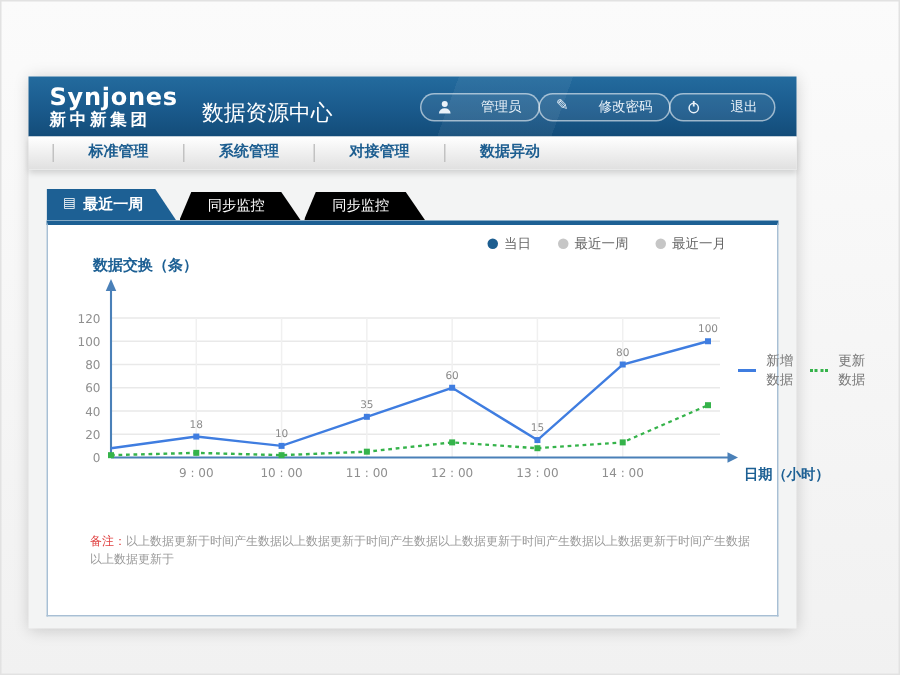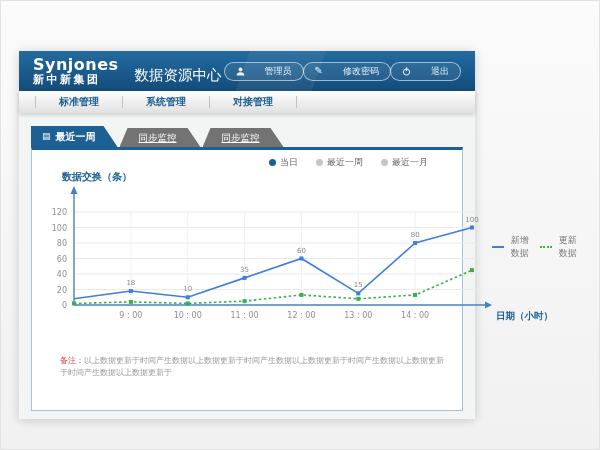--- a/index.html
+++ b/index.html
@@ -3,21 +3,21 @@
 <meta charset="utf-8">
 <style>
   * { margin:0; padding:0; box-sizing:border-box; }
   html,body { width:600px; height:450px; overflow:hidden; }
   body {
     font-family:"DejaVu Sans","Liberation Sans",sans-serif;
     background:linear-gradient(180deg,#fbfbfb,#f1f1f1);
     border:1px solid #e2e2e2;
     position:relative;
   }
-  .page { position:absolute; left:18px; top:50px; width:456px; height:368px;
+  .page { position:absolute; left:18px; top:50px; width:512px; height:368px;
           box-shadow:0 1px 10px rgba(0,0,0,.18); background:#f3f4f4; }
 
   
   .header { height:40px; position:relative; display:flex; align-items:center; padding:0 14px;
             background:linear-gradient(180deg,#236b9e 0%,#1a5a8c 55%,#134c79 100%); overflow:hidden; }
   .header::before { content:""; position:absolute; right:60px; top:-10px; bottom:-10px; width:260px;
             background:linear-gradient(110deg,transparent 35%,rgba(255,255,255,.055) 35%,rgba(255,255,255,.055) 62%,transparent 62%); }
   .logo { display:flex; flex-direction:column; color:#fff; line-height:1.05; }
   .logo-en { font-size:16px; font-weight:bold; letter-spacing:.5px; }
   .logo-cn { font-size:11px; font-weight:bold; letter-spacing:2.5px; }
@@ -35,23 +35,23 @@
   .nav-item { font-size:10px; font-weight:bold; color:#1d5e90; padding:0 23px; line-height:22px; cursor:pointer; }
   .nav-sep { width:1px; height:12px; background:#c2c2c2; }
 
   
   .content { padding-top:13px; height:306px; }
   .tabs { margin:0 12px; display:flex; align-items:flex-end; height:21px; }
   .tab { color:#fff; cursor:pointer; white-space:nowrap; }
   .tab.active { height:21px; line-height:21px; font-size:10px; font-weight:bold; background:#1d6094;
           padding:0 22px 0 11px; display:flex; align-items:center; gap:5px;
           clip-path:polygon(0 0,calc(100% - 14px) 0,100% 100%,0 100%); }
-  .tab.inactive { height:19px; line-height:19px; font-size:9.5px; background:#737373;
+  .tab.inactive { height:19px; line-height:19px; font-size:9.5px; background:#000000;
           padding:0 24px 0 19px; margin-left:2px;
-          clip-path:polygon(8px 0,calc(100% - 13px) 0,100% 100%,0 100%);text-decoration:underline; }
+          clip-path:polygon(8px 0,calc(100% - 13px) 0,100% 100%,0 100%); }
   .tab-icon { font-size:9px; line-height:1; }
 
   .panel { margin:0 12px; height:264px; background:#fff; border:1px solid #a8bfd4;
            border-top:3px solid #1d6094; position:relative; }
 
   .radio-group { position:absolute; top:6px; right:34px; display:flex; gap:18px; }
   .radio { display:flex; align-items:center; gap:4px; font-size:9px; color:#666; cursor:pointer; }
   .dot { width:7px; height:7px; border-radius:50%; background:#c6c6c6; }
   .dot.sel { background:#1d5e90; }
 
@@ -104,20 +104,21 @@
   </div>
 
   <div class="nav">
     <span class="nav-sep"></span>
     <span class="nav-item">标准管理</span>
     <span class="nav-sep"></span>
     <span class="nav-item">系统管理</span>
     <span class="nav-sep"></span>
     <span class="nav-item">对接管理</span>
     <span class="nav-sep"></span>
+    <span class="nav-item">数据异动</span>
   </div>
 
   <div class="content">
     <div class="tabs">
       <div class="tab active">
         <span class="tab-icon">▤</span>
         <span>最近一周</span>
       </div>
       <div class="tab inactive">
         <span>同步监控</span>

